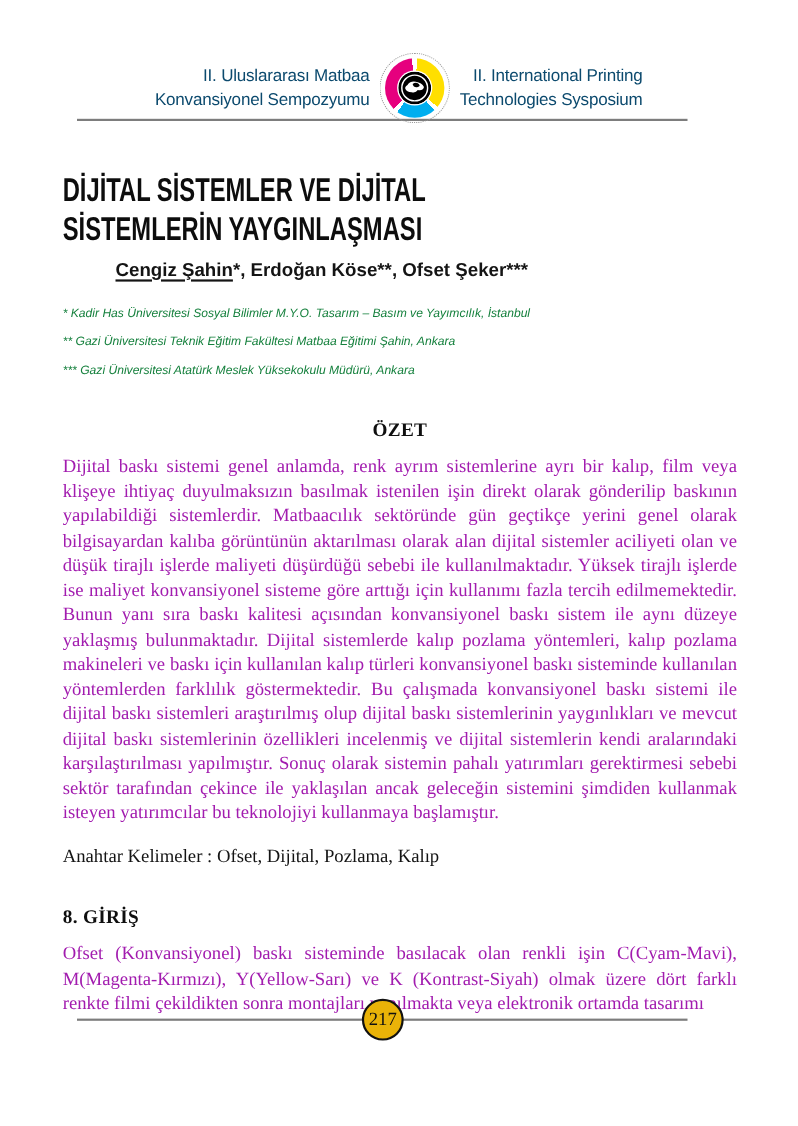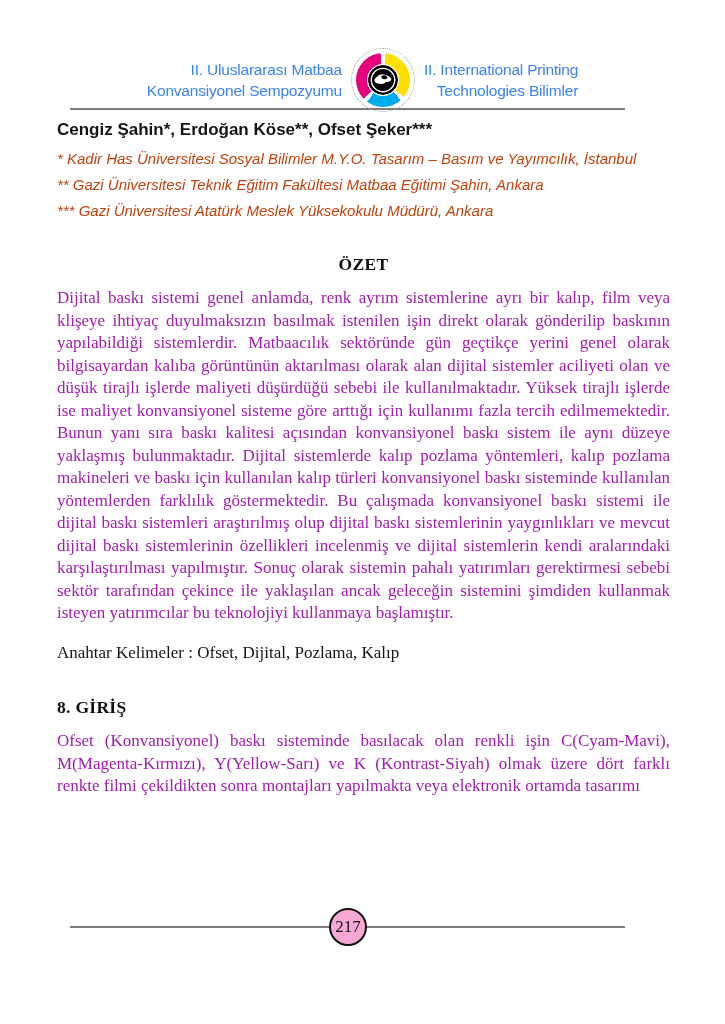--- a/index.html
+++ b/index.html
@@ -19,21 +19,21 @@
     justify-content: center;
     align-items: center;
     gap: 9px;
     margin-top: 48px;
   }
   .conf-name {
     font-family: "Liberation Sans", sans-serif;
     font-size: 15.5px;
     line-height: 21px;
     letter-spacing: -0.2px;
-    color: #3b82f6;
+    color: #0c4a6e;
   }
   .conf-name.left  { text-align: right; }
   .conf-name.right { text-align: right; }
 
   
   .logo { position: relative; width: 64px; height: 64px; flex: 0 0 auto; }
   .logo-text-ring {
     position: absolute; inset: 0;
     border-radius: 50%;
     border: 1.5px dotted #9a9a9a;
@@ -90,31 +90,33 @@
 
   .authors {
     margin-top: 9px;
     font-family: "Liberation Sans", sans-serif;
     font-weight: bold;
     font-size: 17px;
     line-height: 22px;
     color: #141414;
   }
   .authors .underlined {
+    text-decoration: underline;
     text-decoration-thickness: 1.5px;
     text-underline-offset: 3px;
+    margin-left: 48px;
   }
 
   .affiliations {
-    margin-top: 5px;
+    margin-top: 15px;
     font-family: "Liberation Sans", sans-serif;
     font-style: italic;
-    font-size: 15px;
+    font-size: 11px;
     line-height: 26px;
-    color: #c2410c;
+    color: #15803d;
   }
 
   .section-heading {
     font-family: "Liberation Serif", serif;
     font-weight: bold;
     font-size: 17.5px;
     letter-spacing: 0.3px;
     color: #0f0f0f;
   }
   .ozet-heading  { margin: 30px 0 0 0; text-align: center; }
@@ -141,21 +143,21 @@
     width: 555px;
     border-top: 2px solid #7d7d7d;
   }
   .page-badge {
     position: absolute;
     top: 908px; left: 329px;
     width: 38px; height: 38px;
     box-sizing: border-box;
     border: 2px solid #121212;
     border-radius: 50%;
-    background: #f9a8d4;
+    background: #eab308;
     display: flex; align-items: center; justify-content: center;
     font-family: "Liberation Serif", serif;
     font-size: 17px;
     color: #111111;
   }
 </style>
 </head>
 <body>
 
 <div class="page">
@@ -175,28 +177,32 @@
           <circle cx="16" cy="16" r="12.5" fill="none" stroke="#ffffff" stroke-width="1.4"></circle>
           <path d="M9 13 q3 -4 8 -3 q6 1 8 5 q-1 4 -6 3 q-2 3 -6 2 q-5 0 -6 -3 q-1 -2 2 -4 z" fill="#ffffff"></path>
           <path d="M13 22 q4 2 7 0 q1 2 -2 3 q-4 1 -5 -1 z" fill="#000000"></path>
           <path d="M14 12 q3 -2 6 0 q2 2 -1 3 q-4 1 -5 -3 z" fill="#000000"></path>
         </svg>
       </div>
     </div>
 
     <div class="conf-name right">
       <div>II. International Printing</div>
-      <div>Technologies Bilimler</div>
+      <div>Technologies Sysposium</div>
     </div>
   </header>
 
   <div class="header-rule"></div>
 
   <div class="content">
 
+    <h1 class="article-title">
+      <div class="title-row"><span class="title-line">DİJİTAL SİSTEMLER VE DİJİTAL</span></div>
+      <div class="title-row"><span class="title-line">SİSTEMLERİN YAYGINLAŞMASI</span></div>
+    </h1>
 
     <div class="authors"><span class="underlined">Cengiz Şahin</span><span>*, Erdoğan Köse**, Ofset Şeker***</span></div>
 
     <div class="affiliations">
       <div>* Kadir Has Üniversitesi Sosyal Bilimler M.Y.O. Tasarım – Basım ve Yayımcılık, İstanbul</div>
       <div>** Gazi Üniversitesi Teknik Eğitim Fakültesi Matbaa Eğitimi Şahin, Ankara</div>
       <div>*** Gazi Üniversitesi Atatürk Meslek Yüksekokulu Müdürü, Ankara</div>
     </div>
 
     <h2 class="section-heading ozet-heading">ÖZET</h2>

